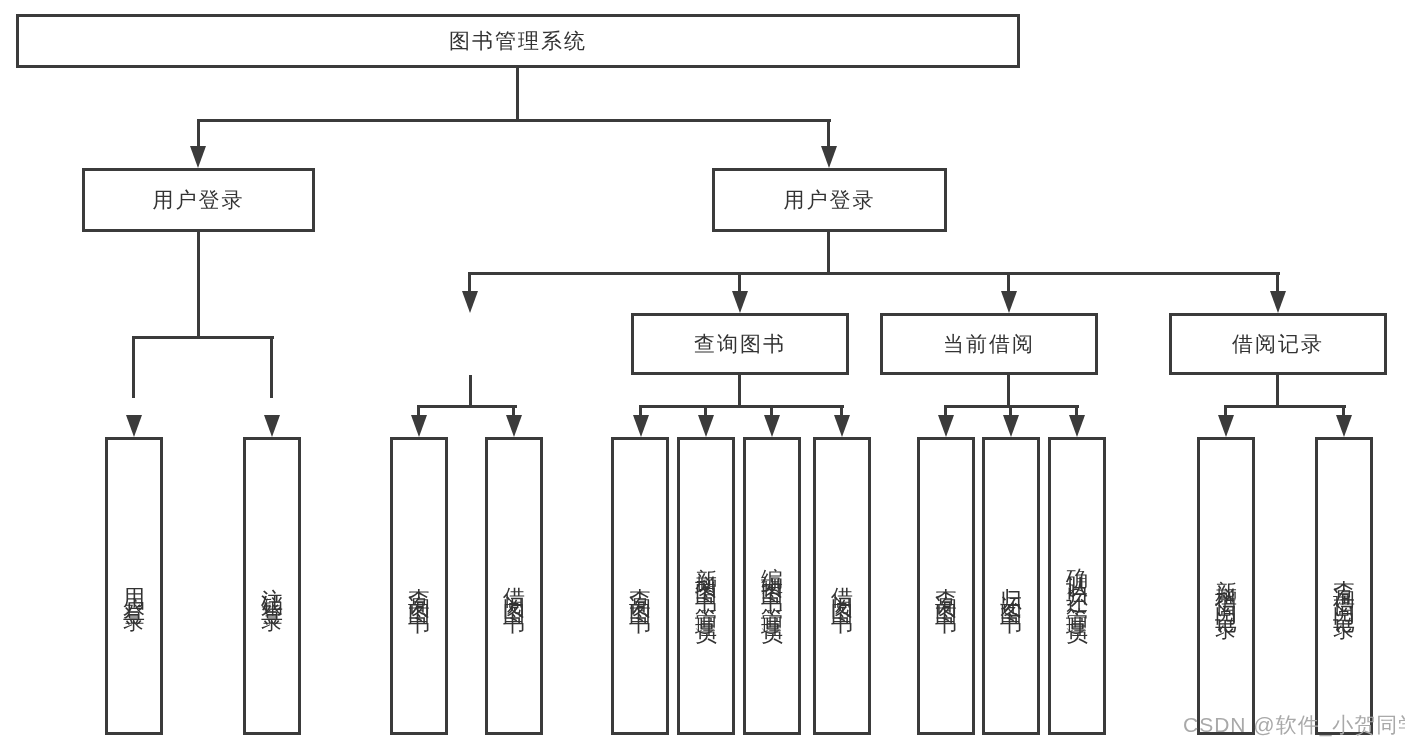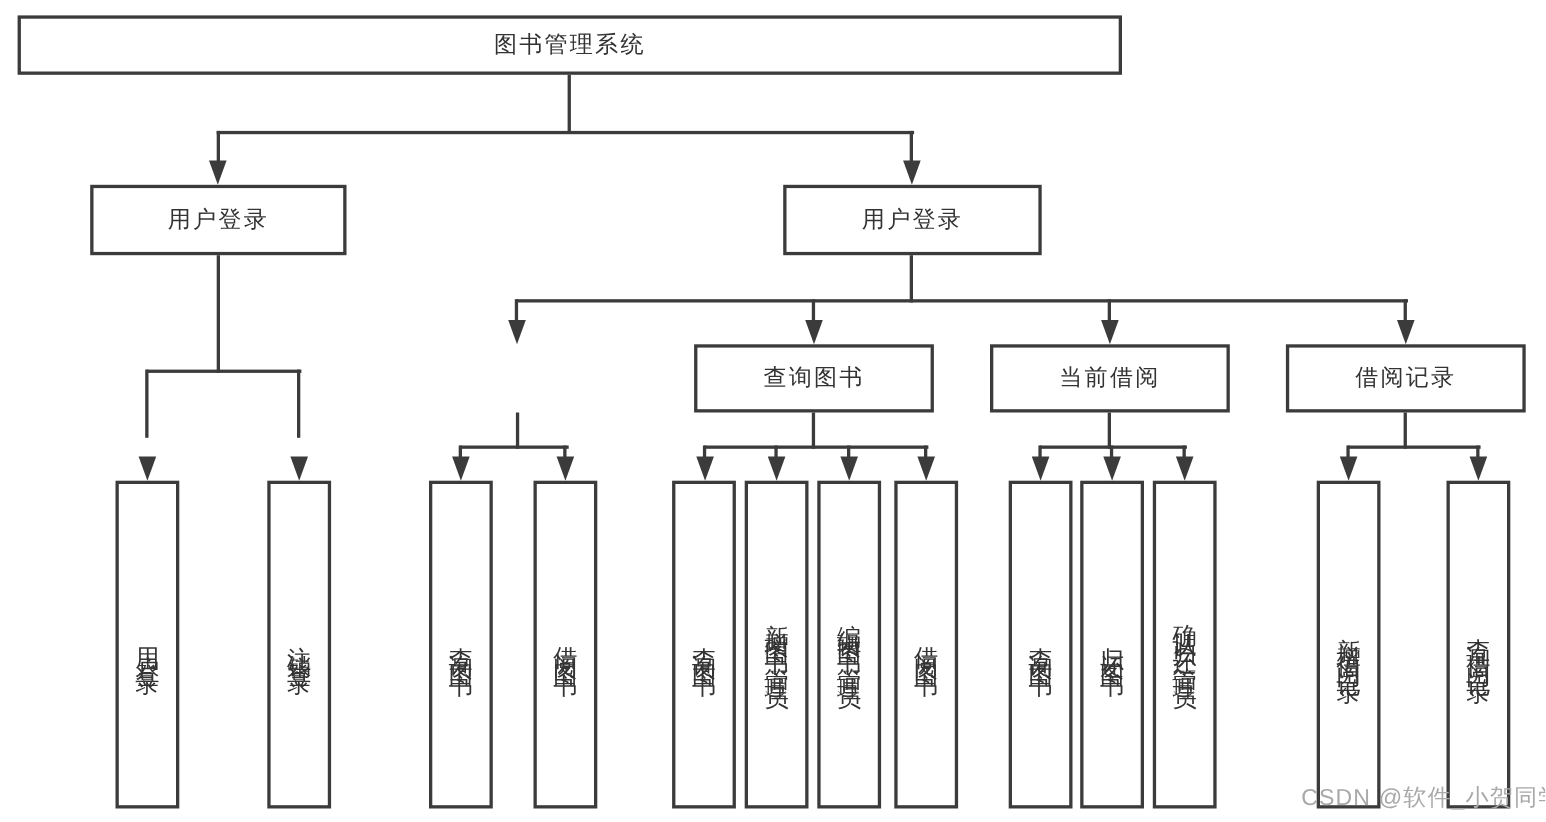--- a/index.html
+++ b/index.html
@@ -72,21 +72,21 @@
   <div class="vline" style="left:738px;  top:272px; height:22px;"></div>
   <div class="arrow" style="left:732px;  top:291px;"></div>
   <div class="vline" style="left:1007px; top:272px; height:22px;"></div>
   <div class="arrow" style="left:1001px; top:291px;"></div>
   <div class="vline" style="left:1276px; top:272px; height:22px;"></div>
   <div class="arrow" style="left:1270px; top:291px;"></div>
 
   <div class="node node-l3" style="left:631px;">
     <span>查询图书</span>
   </div>
-  <div class="node node-l3" style="left:900px;text-align:right;">
+  <div class="node node-l3" style="left:880px;text-align:right;">
     <span>当前借阅</span>
   </div>
   <div class="node node-l3" style="left:1169px;">
     <span>借阅记录</span>
   </div>
 
   <div class="vline" style="left:469px; top:375px; height:33px;"></div>
   <div class="hline" style="left:418px; top:405px; width:99px;"></div>
   <div class="vline" style="left:417px; top:405px; height:14px;"></div>
   <div class="arrow" style="left:411px; top:415px;"></div>

